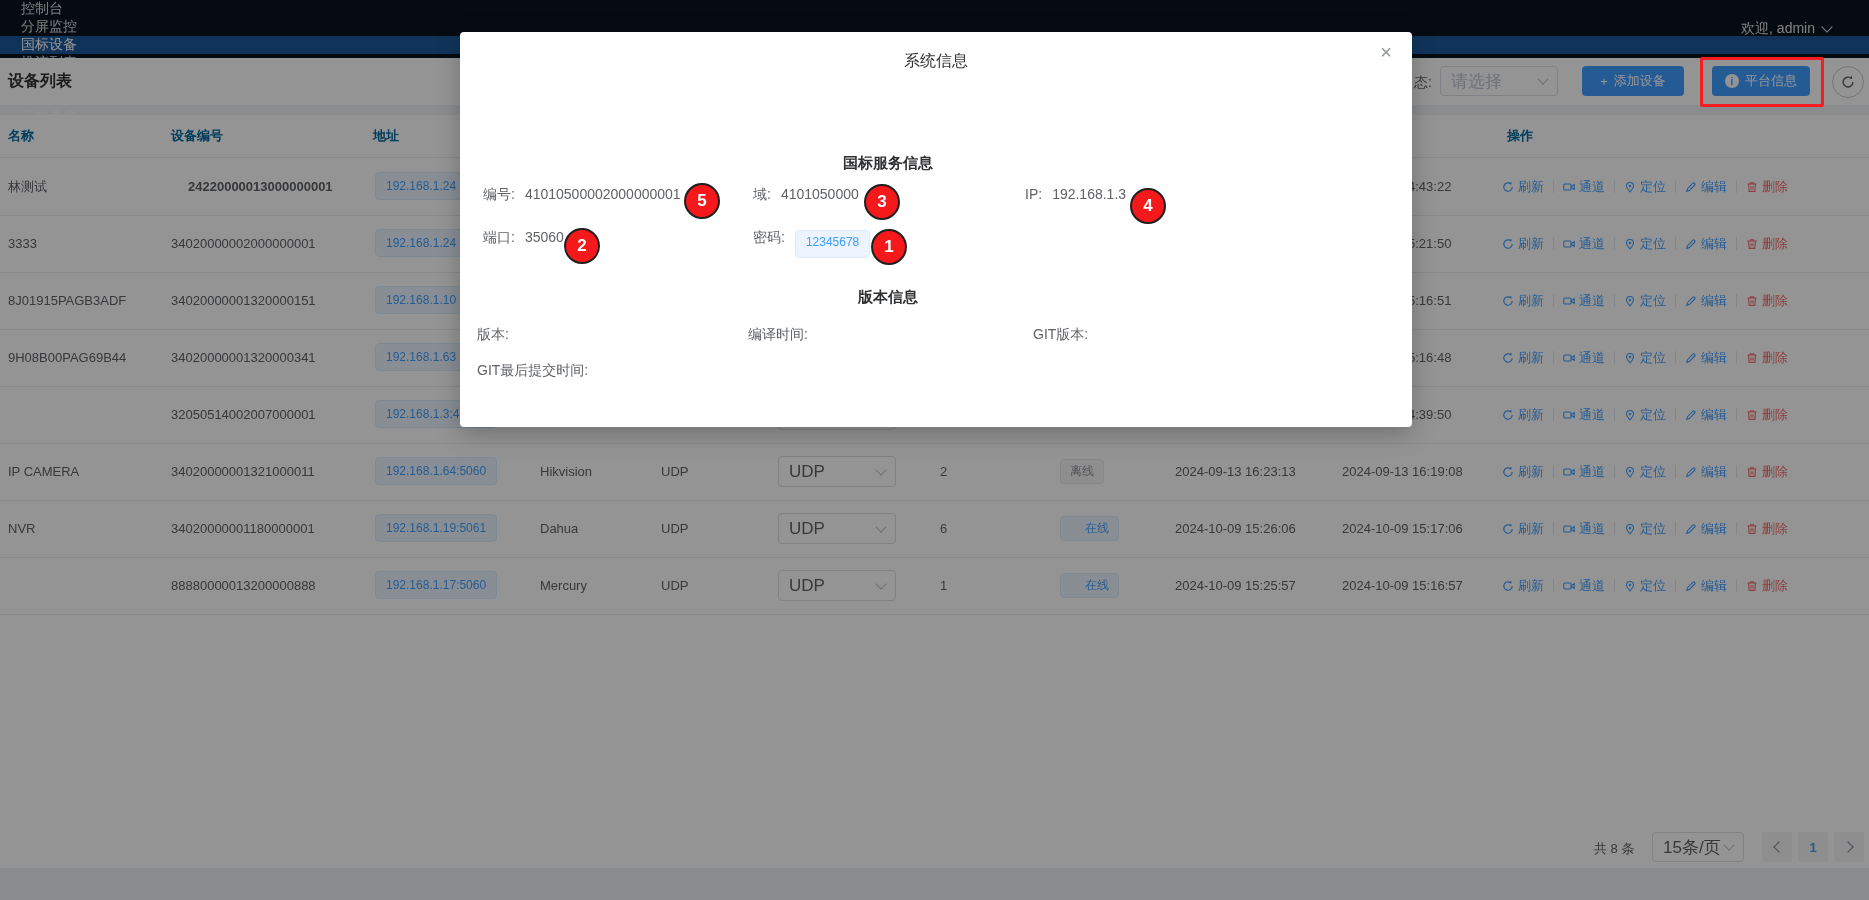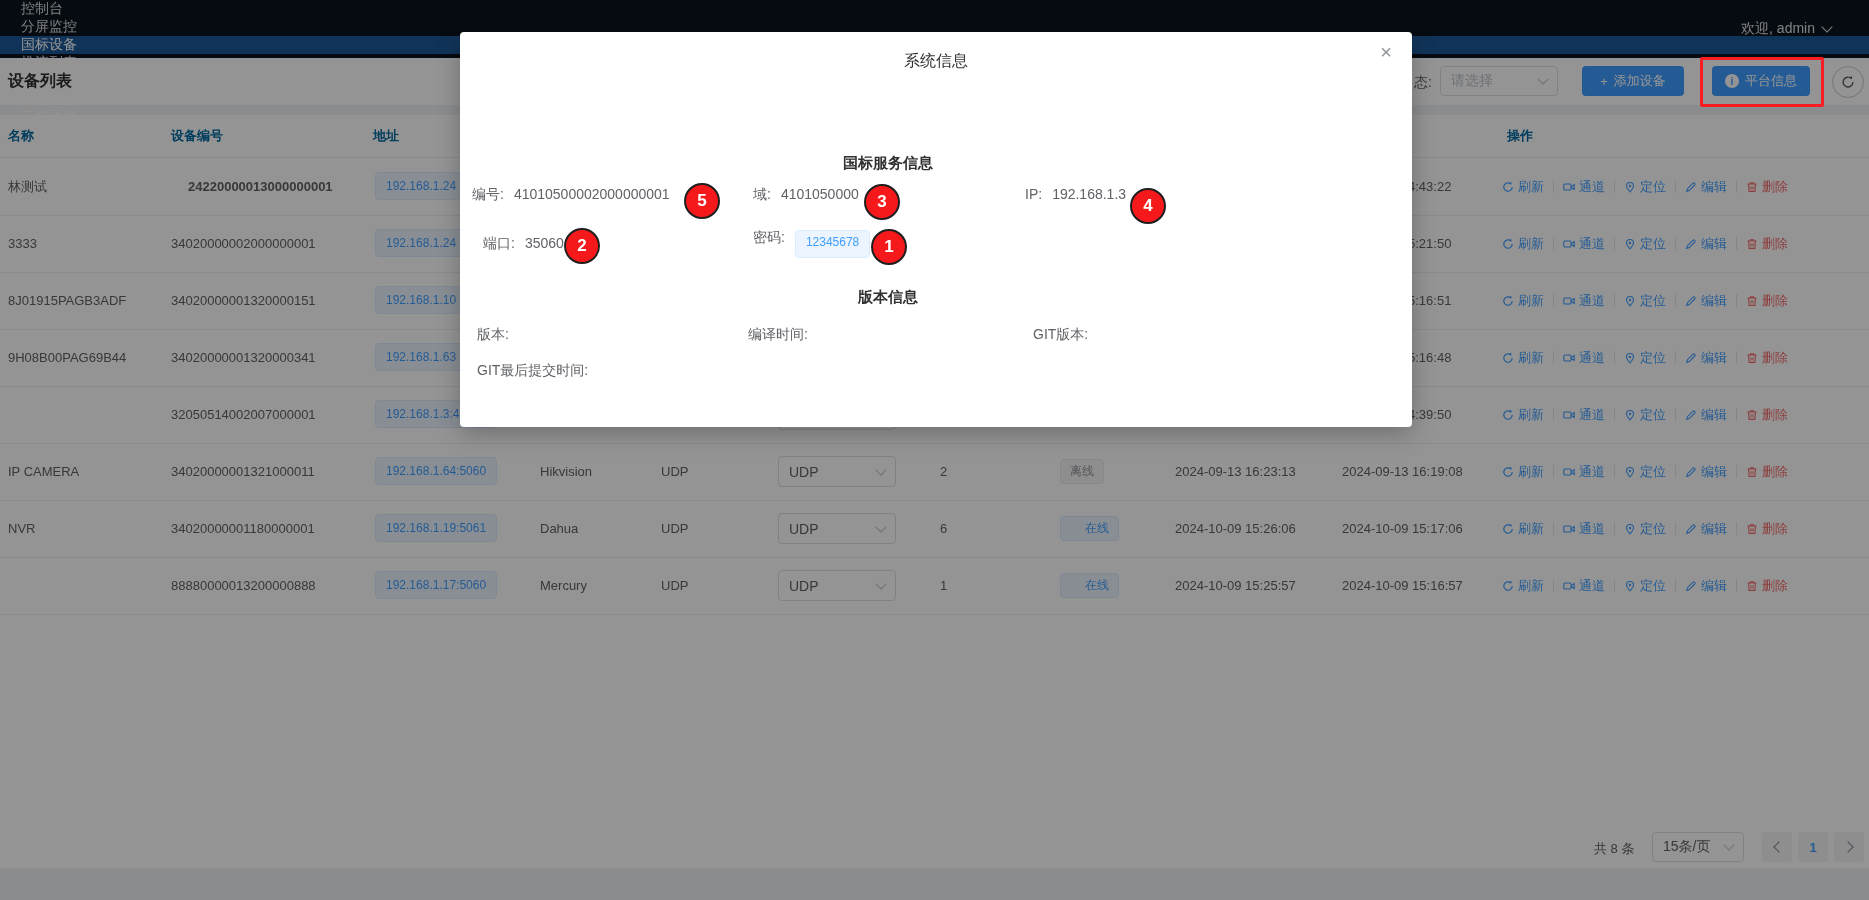--- a/index.html
+++ b/index.html
@@ -13,21 +13,21 @@
   .nav-item.active{background:#1c5a99;color:#fff;}
   .nav-user{position:absolute;right:38px;top:0;height:100%;display:flex;align-items:center;gap:8px;color:rgba(255,255,255,.85);font-size:14px;cursor:pointer;}
   .chev{width:7px;height:7px;border-right:1.5px solid currentColor;border-bottom:1.5px solid currentColor;transform:rotate(45deg);display:inline-block;margin-top:-4px;}
   .chev-l{transform:rotate(135deg);margin:0 0 0 3px;}
   .chev-r{transform:rotate(-45deg);margin:0 3px 0 0;}
 
   
   .pagehead{position:absolute;top:58px;left:0;right:0;height:47px;background:#fff;}
   .page-title{position:absolute;left:8px;top:71px;font-size:16px;font-weight:bold;color:#303133;z-index:2;}
   .filter-label{position:absolute;left:1414px;top:74px;font-size:14px;color:#606266;z-index:2;}
-  .select{border:1px solid #dcdfe6;border-radius:4px;background:#fff;display:flex;align-items:center;justify-content:space-between;padding:0 10px;font-size:14px;color:#606266;box-sizing:border-box;}
+  .select{border:1px solid #dcdfe6;border-radius:4px;background:#fff;display:flex;align-items:center;justify-content:space-between;padding:0 10px;font-size:17px;color:#606266;box-sizing:border-box;}
   .select .ph{color:#bfc4cc;}
   .select .chev{color:#c0c4cc;}
   .filter-select{position:absolute;left:1440px;top:66px;width:118px;height:30px;z-index:2;}
   .btn-primary{position:absolute;height:30px;background:#409eff;color:#fff;border:none;border-radius:4px;font-size:13px;display:flex;align-items:center;justify-content:center;gap:6px;cursor:pointer;z-index:2;}
   .btn-add{left:1582px;top:66px;width:102px;}
   .btn-platform{left:1712px;top:66px;width:98px;}
   .info-i{width:14px;height:14px;border-radius:50%;background:#fff;color:#409eff;font-size:10px;font-weight:bold;font-style:normal;display:flex;align-items:center;justify-content:center;}
   .refresh-circle{position:absolute;left:1832px;top:66px;width:30px;height:30px;border:1px solid #c9ccd3;border-radius:50%;background:#fff;display:flex;align-items:center;justify-content:center;color:#606266;cursor:pointer;z-index:2;}
 
   
@@ -59,24 +59,24 @@
   
   .mask{position:absolute;inset:0;background:rgba(0,0,0,.42);z-index:10;}
   .modal{position:absolute;left:460px;top:32px;width:952px;height:395px;background:#fff;border-radius:4px;box-shadow:0 6px 24px rgba(0,0,0,.25);z-index:20;}
   .modal-title{position:absolute;top:19px;left:0;width:100%;text-align:center;font-size:16px;color:#303133;}
   .modal-close{position:absolute;top:10px;right:20px;font-size:20px;color:#909399;cursor:pointer;line-height:1;}
   .sec-title{position:absolute;left:20px;width:816px;text-align:center;font-size:15px;font-weight:bold;color:#303133;}
   .sec-gb{top:122px;}
   .sec-ver{top:256px;}
   .field{position:absolute;font-size:14px;color:#606266;white-space:nowrap;}
   .field .lbl{margin-right:10px;}
-  .f-bianhao{left:12px;top:154px;}
+  .f-bianhao{left:23px;top:154px;}
   .f-yu{left:293px;top:154px;}
   .f-ip{left:565px;top:154px;}
-  .f-port{left:23px;top:197px;margin-top:6px;}
+  .f-port{left:23px;top:197px;}
   .f-pwd{left:293px;top:197px;}
   .f-ver{left:17px;top:294px;}
   .f-build{left:288px;top:294px;}
   .f-git{left:565px;top:294px;margin-left:8px;}
   .f-gitlast{left:17px;top:330px;}
   .pwd-tag{display:inline-block;background:#ecf5ff;border:1px solid #d9ecff;color:#409eff;border-radius:4px;font-size:12px;height:28px;line-height:22px;padding:0 10px;box-sizing:border-box;vertical-align:-4px;}
 
   
   .anno-rect{position:absolute;left:1700px;top:57px;width:118px;height:44px;border:3px solid #f81d22;border-radius:2px;z-index:40;}
   .badge{position:absolute;width:36px;height:36px;border-radius:50%;background:#f6191c;border:2px solid #1f1f1f;color:#fff;font-size:17px;font-weight:bold;display:flex;align-items:center;justify-content:center;box-sizing:border-box;z-index:40;}

